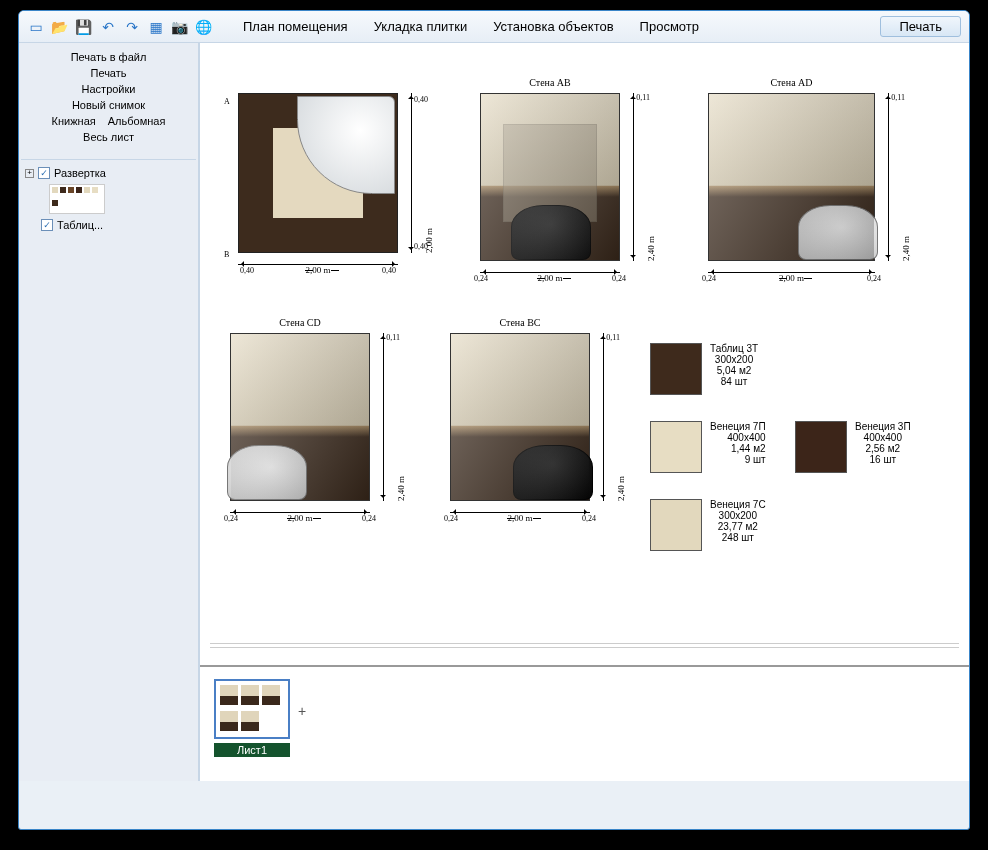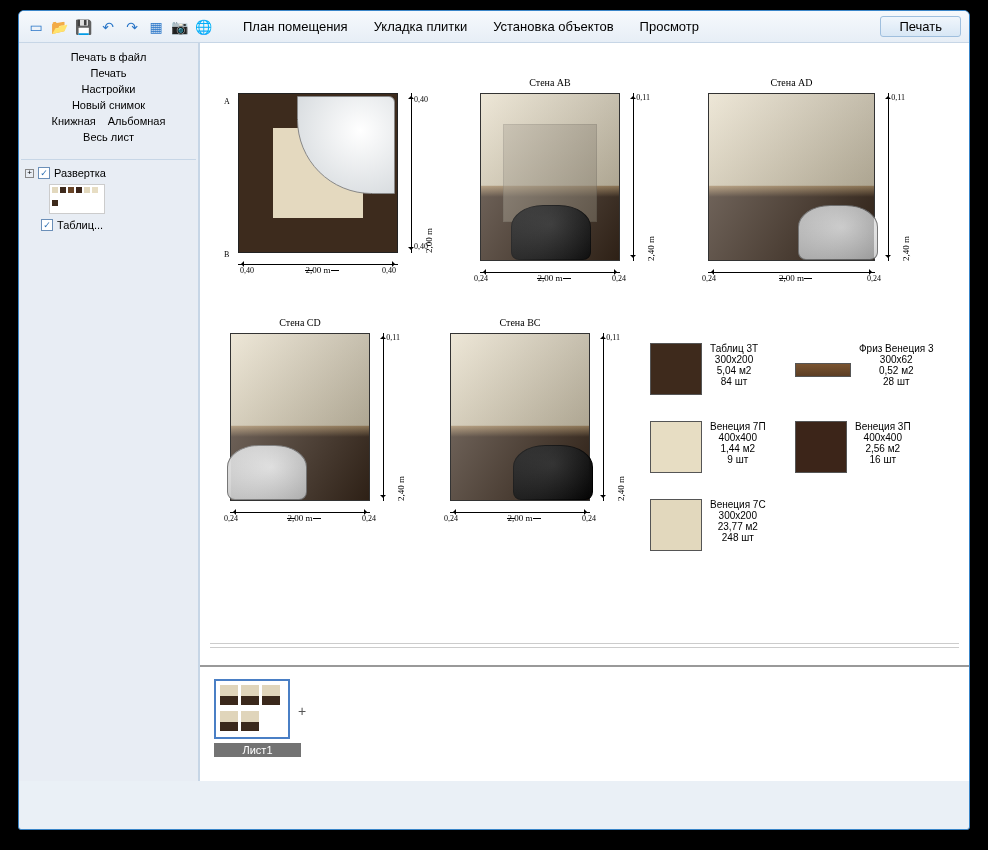--- a/index.html
+++ b/index.html
@@ -50,21 +50,21 @@
   .tub.dark { background:radial-gradient(ellipse at 50% 35%, #2a2a2a, #050505); border-color:#000; }
   .floor { width:160px; height:160px; position:relative; border:1px solid #222; background:#3d2b1d; }
   .floor .inner { position:absolute; left:34px; top:34px; right:34px; bottom:34px; background:#e4d9bf; }
   .corner-tub { position:absolute; top:2px; right:2px; width:98px; height:98px; background:radial-gradient(circle at 65% 35%, #fff, #cfd4d8); border:1px solid #888; border-radius:0 6px 0 76%; }
   .tile-item { position:absolute; display:flex; gap:8px; align-items:flex-start; font-size:10px; font-family:serif; text-align:center; }
   .tile-sw { width:52px; height:52px; border:1px solid #555; }
   .tile-sw.thin { height:14px; width:56px; margin-top:20px; }
   .pagestrip { position:absolute; left:0; right:0; bottom:0; height:116px; border-top:2px solid #999; background:#fff; }
   .pagethumb { position:absolute; left:14px; top:12px; width:76px; height:60px; border:2px solid #4a7fc5; background:#fff; display:flex; flex-wrap:wrap; padding:4px; gap:3px; }
   .pagethumb > div { width:18px; height:20px; background:linear-gradient(#e0d5bb 55%, #3a281b 55%); }
-  .pagethumb-label { position:absolute; left:14px; top:76px; width:87px; text-align:center; font-size:11px; background:#737373; color:#fff; padding:1px 0; }
+  .pagethumb-label { position:absolute; left:14px; top:76px; width:76px; text-align:center; font-size:11px; background:#14532d; color:#fff; padding:1px 0; }
   .addpage { position:absolute; left:98px; top:36px; font-size:14px; color:#555; }
   .sep-line { position:absolute; left:10px; right:10px; height:1px; background:#ccc; }
 </style>
 </head>
 <body>
 
 <div class="window">
 
 
   <div class="toolbar">
@@ -199,30 +199,21 @@
 
       <div class="tile-item" style="left:450px; top:300px;">
         <div class="tile-sw" style="background:#3e2a1c"></div>
         <div>
             <div>Таблиц 3Т</div>
             <div>300х200</div>
             <div>5,04 м2</div>
             <div>84 шт</div>
           </div>
       </div>
-      <div class="tile-item" style="left:595px; top:300px;">
-        <div class="tile-sw thin" style="background:linear-gradient(#7a5431,#5c3e24)"></div>
-        <div>
-            <div>Фриз Венеция 3</div>
-            <div>300х62</div>
-            <div>0,52 м2</div>
-            <div>28 шт</div>
-          </div>
-      </div>
-      <div class="tile-item" style="left:450px; top:378px;">
+      <div class="tile-item" style="left:450px; top:378px;text-align:right;">
         <div class="tile-sw" style="background:#e7ddc3"></div>
         <div>
             <div>Венеция 7П</div>
             <div>400х400</div>
             <div>1,44 м2</div>
             <div>9 шт</div>
           </div>
       </div>
       <div class="tile-item" style="left:595px; top:378px;">
         <div class="tile-sw" style="background:#3c2519"></div>

